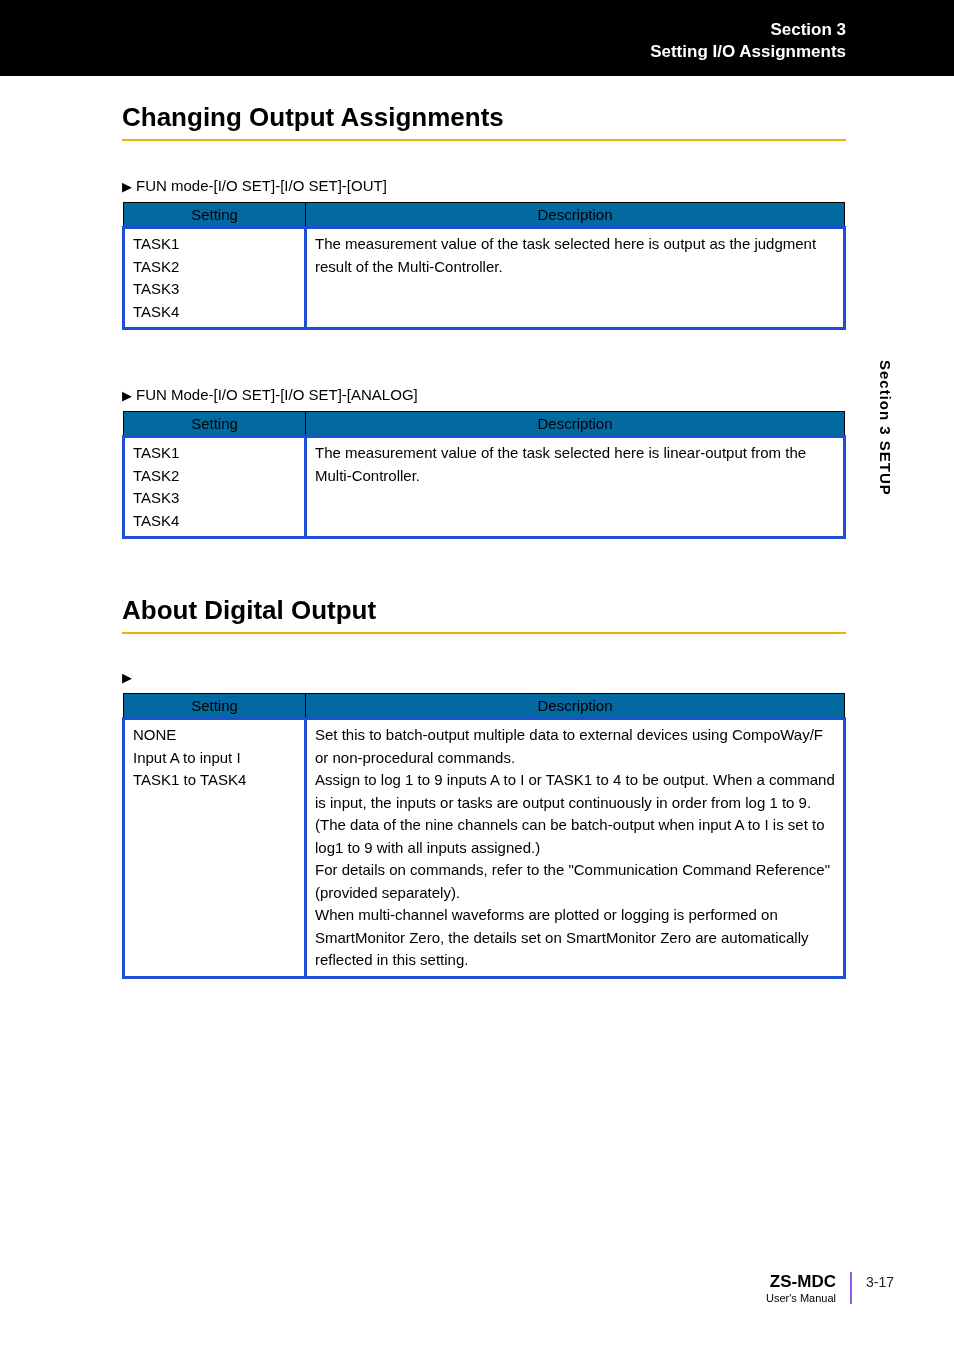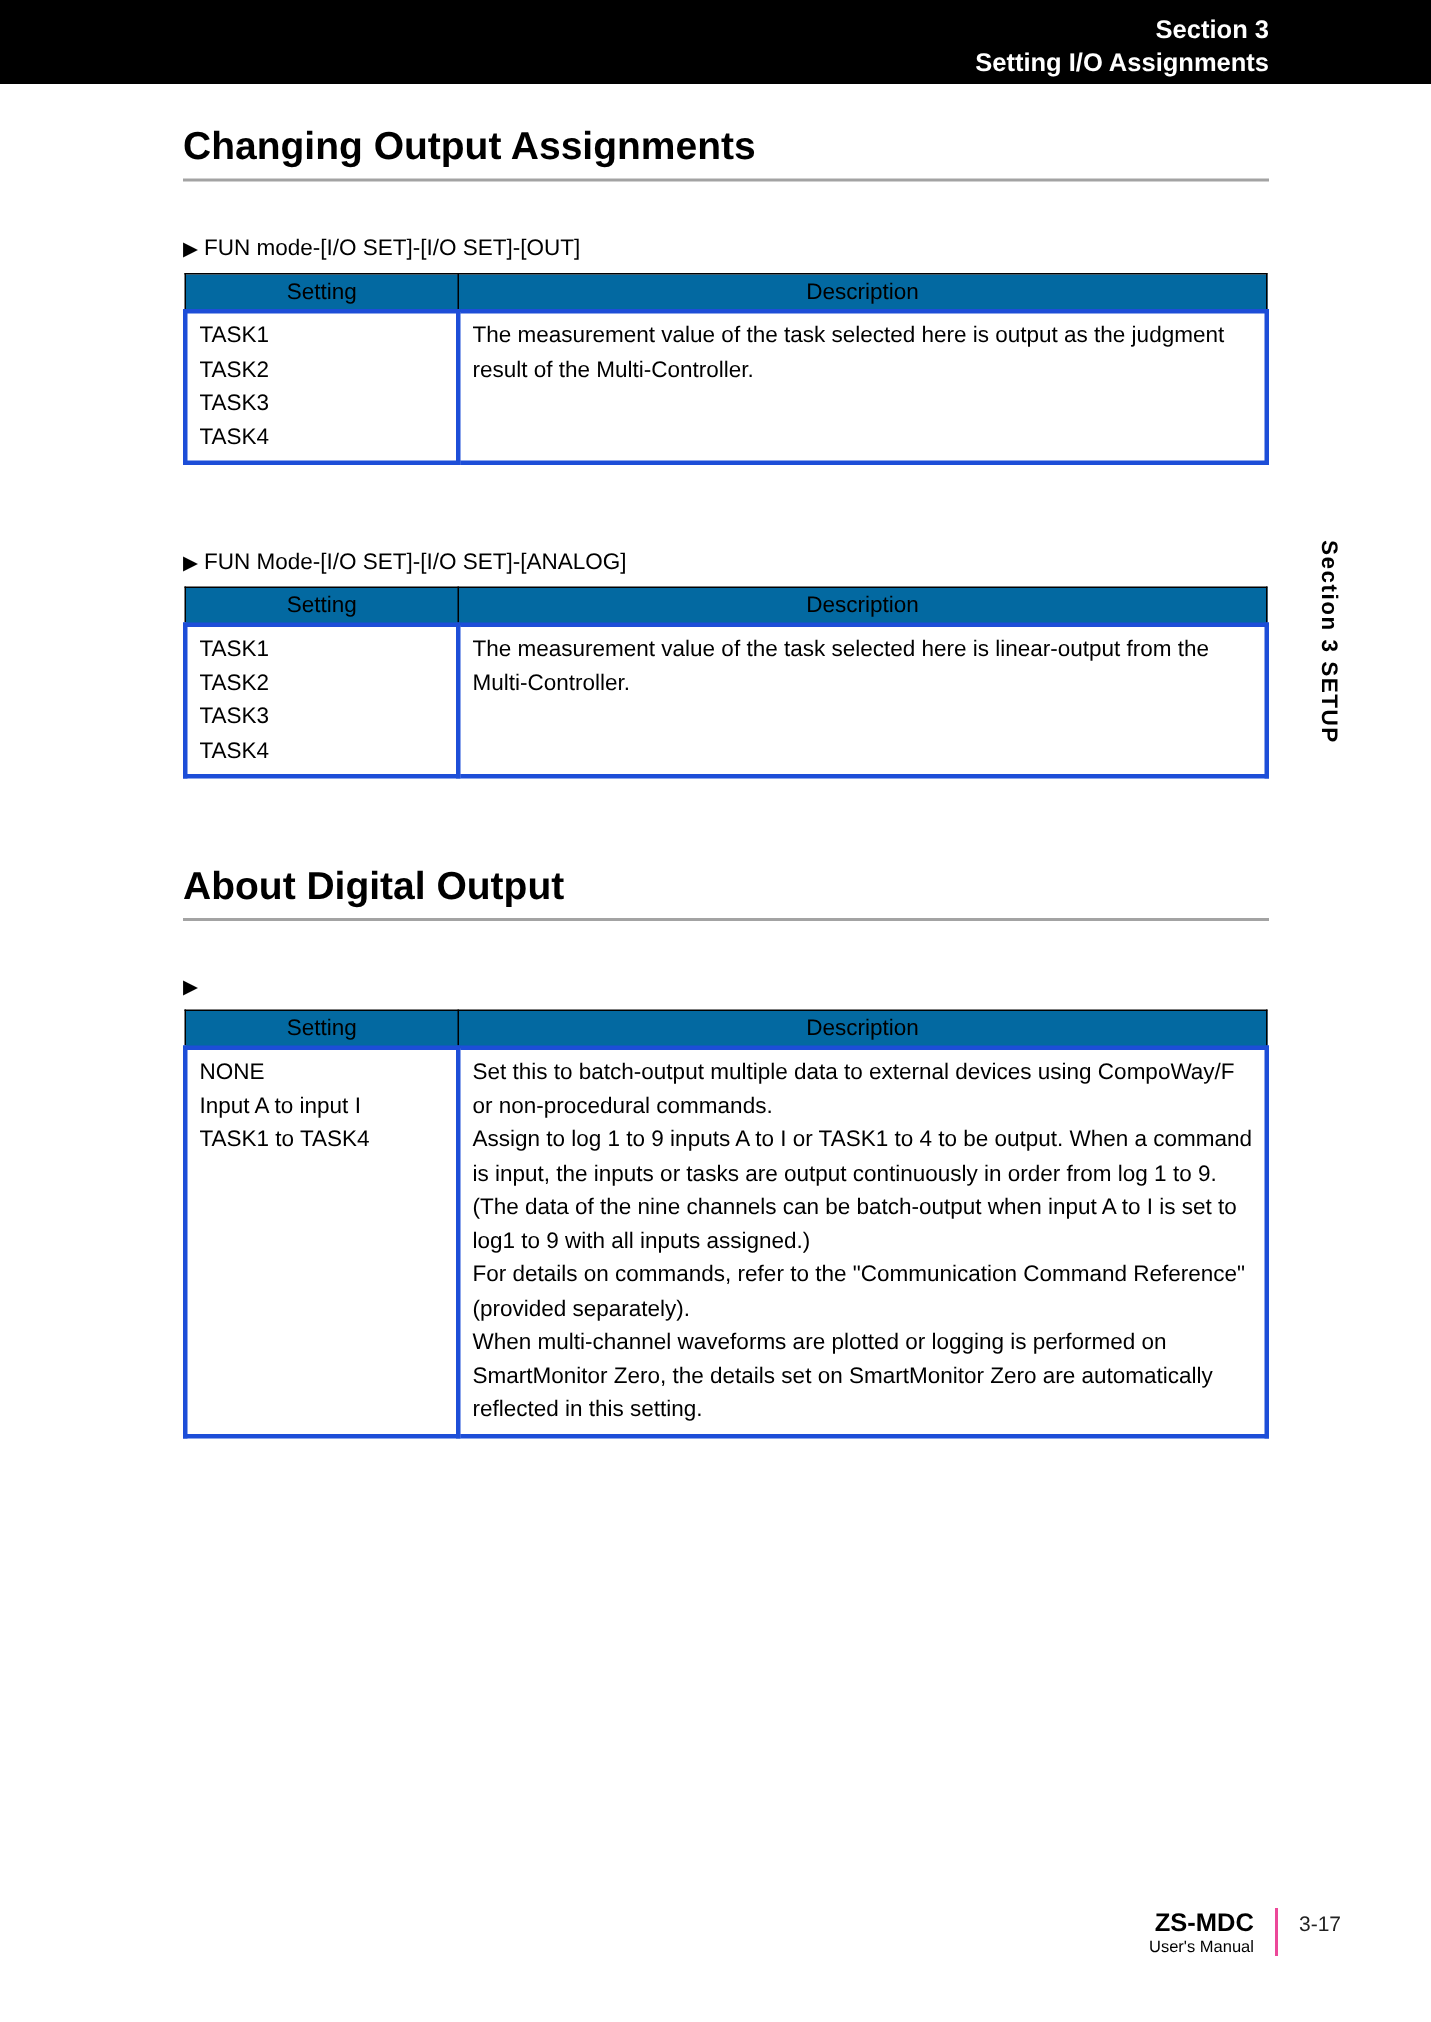--- a/index.html
+++ b/index.html
@@ -7,21 +7,21 @@
       width: 954px;
       height: 1348px;
       background: #fff;
       font-family: Arial, Helvetica, sans-serif;
       position: relative;
       color: #000;
     }
     .header-bar {
       background: #000;
       color: #fff;
-      height: 56px;
+      height: 76px;
       width: 100%;
       display: flex;
       align-items: center;
       justify-content: flex-end;
       padding-right: 108px;
       padding-top: 6px;
     }
     .header-text {
       text-align: right;
     }
@@ -29,21 +29,21 @@
       font-weight: bold;
       font-size: 17px;
       line-height: 1.3;
     }
     .content {
       padding: 26px 108px 0 122px;
     }
     .section-title {
       font-size: 26px;
       font-weight: bold;
-      border-bottom: 2px solid #a3a3a3;
+      border-bottom: 2px solid #eab308;
       padding-bottom: 6px;
       margin-bottom: 36px;
     }
     .nav-path {
       font-size: 15px;
       margin-bottom: 8px;
       display: flex;
       align-items: baseline;
     }
     .triangle {
@@ -85,21 +85,21 @@
     .footer {
       position: absolute;
       bottom: 44px;
       right: 60px;
       display: flex;
       align-items: center;
     }
     .footer-doc {
       text-align: right;
       padding-right: 14px;
-      border-right: 2px solid #ec4899;
+      border-right: 2px solid #8b5cf6;
       margin-top: 12px;
     }
     .footer-doc .name {
       font-weight: bold;
       font-size: 17px;
     }
     .footer-doc .sub {
       font-size: 11px;
     }
     .footer-page {

